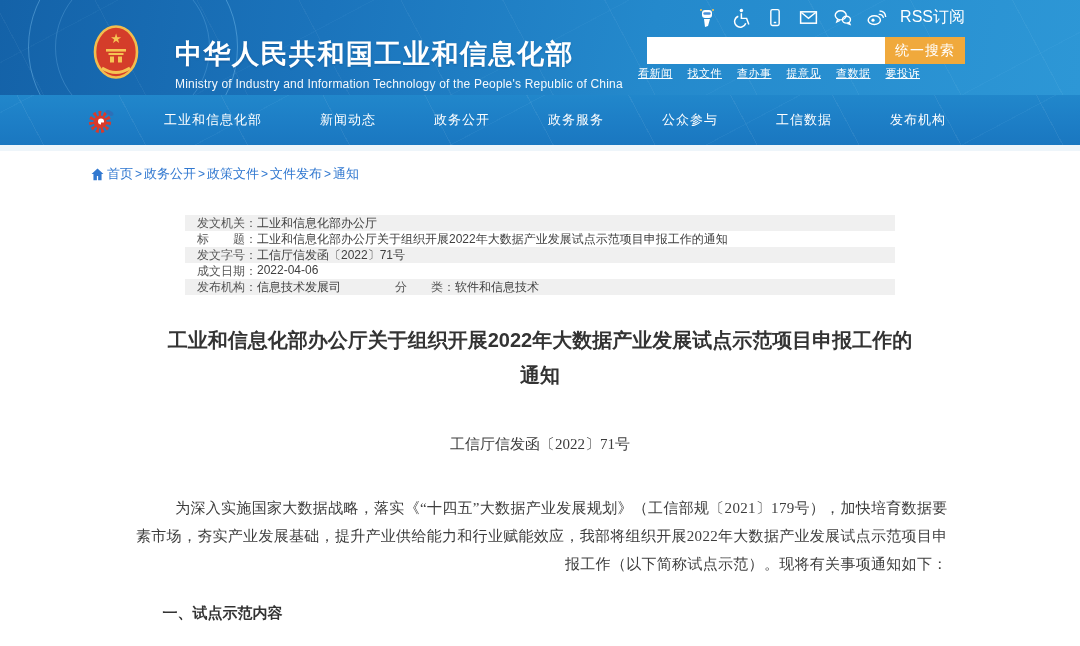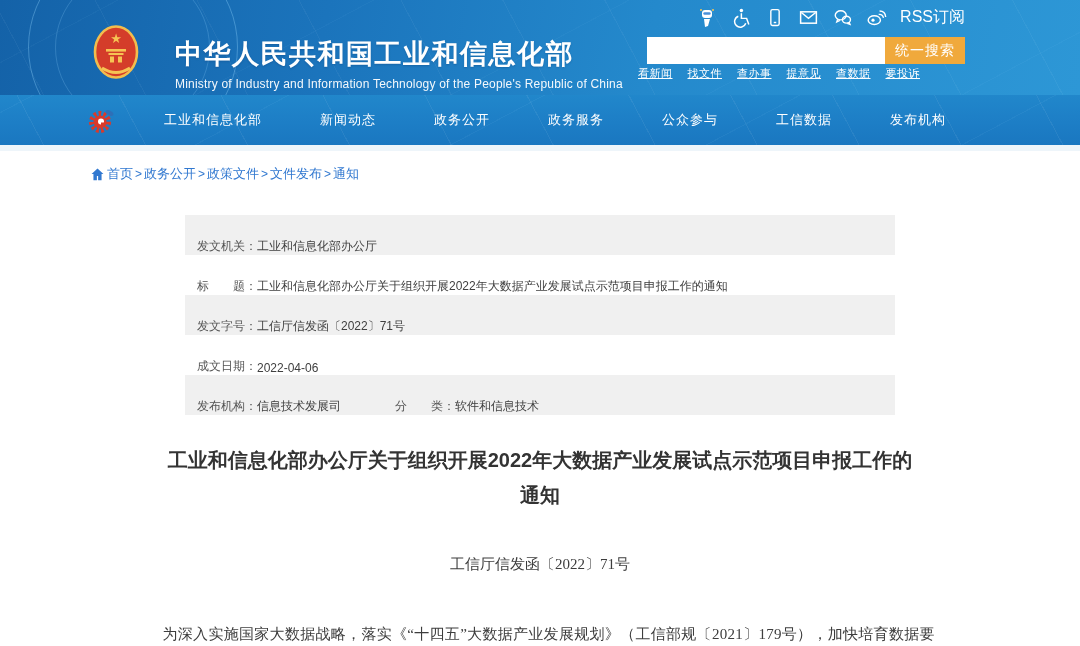--- a/index.html
+++ b/index.html
@@ -45,32 +45,32 @@
   .nav-strip { width:1080px; height:6px; background:#eef5fa; }
 
   
   .breadcrumb { display:flex; align-items:center; gap:2px; margin:14px 0 0 90px; font-size:13px; color:#3178d0; }
   .breadcrumb .crumb { color:#3178d0; cursor:pointer; }
   .breadcrumb .sep { color:#3178d0; font-size:12px; }
   .home-icon { width:15px; height:15px; display:inline-flex; }
 
   
   .meta-table { width:710px; margin:32px auto 0 auto; font-size:12px; color:#4a4a4a; }
-  .meta-row { height:40px; display:flex; align-items:flex-end; padding-left:12px; }
+  .meta-row { height:16px; display:flex; align-items:flex-start; padding-left:12px; }
   .meta-row.gray { background:#f0f0f0; }
   .meta-label { color:#555; white-space:pre; }
   .meta-value { color:#404040; }
   .meta-cell2 { margin-left:auto; width:500px; display:flex; }
 
   
   .doc { width:815px; margin:0 auto; font-family:"Liberation Serif", serif; color:#3d3d3d; }
   .doc-title { width:760px; margin:28px auto 0 auto; text-align:center; font-size:20px; line-height:35px;
                font-weight:bold; color:#333; font-family:"Liberation Sans", sans-serif; }
   .doc-number { text-align:center; font-size:15px; margin-top:42px; color:#3d3d3d; }
-  .doc-body { margin-top:40px; font-size:15px; line-height:40px; text-indent:2em; letter-spacing:.3px; }
+  .doc-body { margin-top:40px; font-size:15px; line-height:28px; text-indent:2em; letter-spacing:.3px;text-align:right; }
   .doc-section { margin-top:26px; font-size:15px; font-weight:bold; text-indent:2em; color:#333; }
 </style>
 </head>
 <body>
 
 <div class="header">
   <div class="plexus"></div>
   <div class="deco-ring ring1"></div>
   <div class="deco-ring ring2"></div>
 

